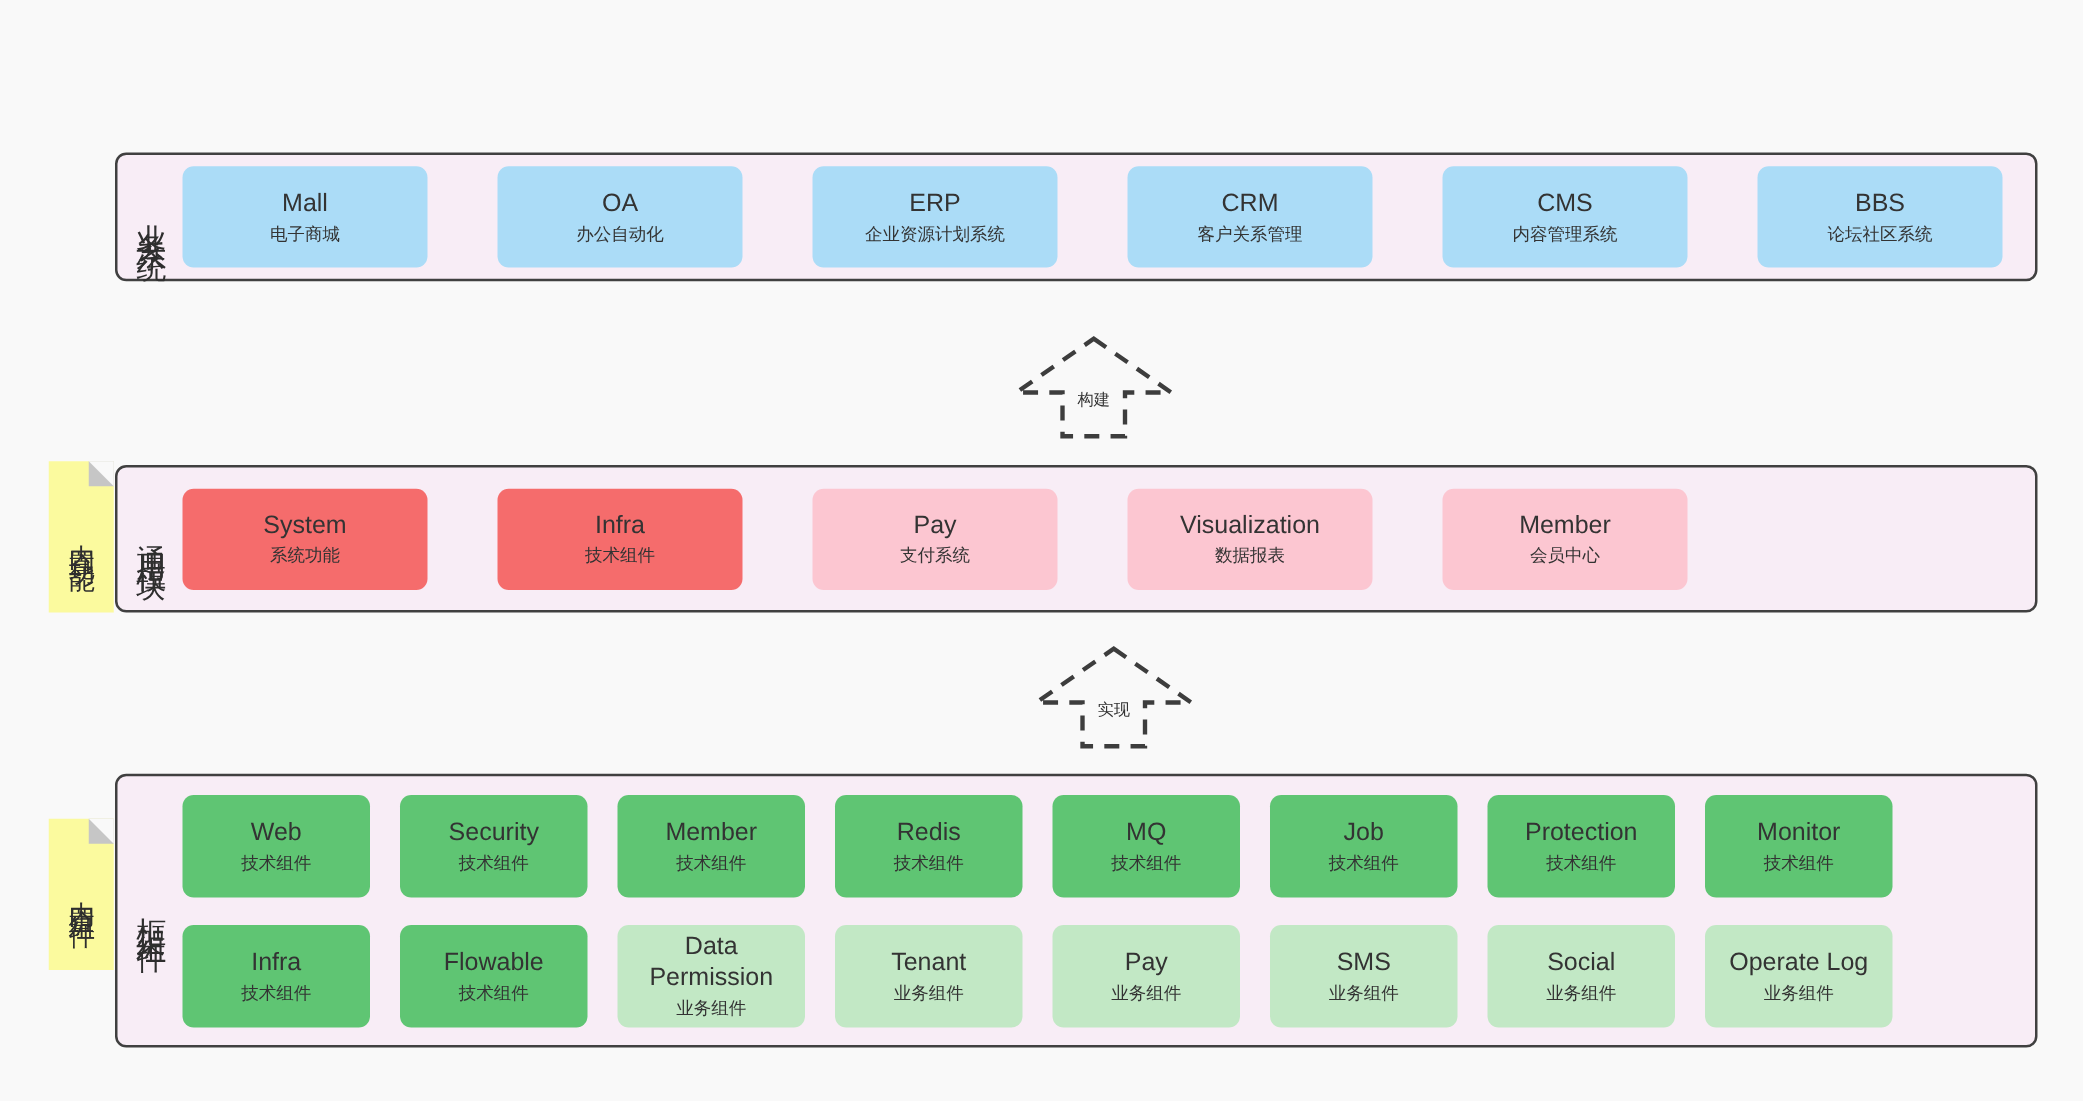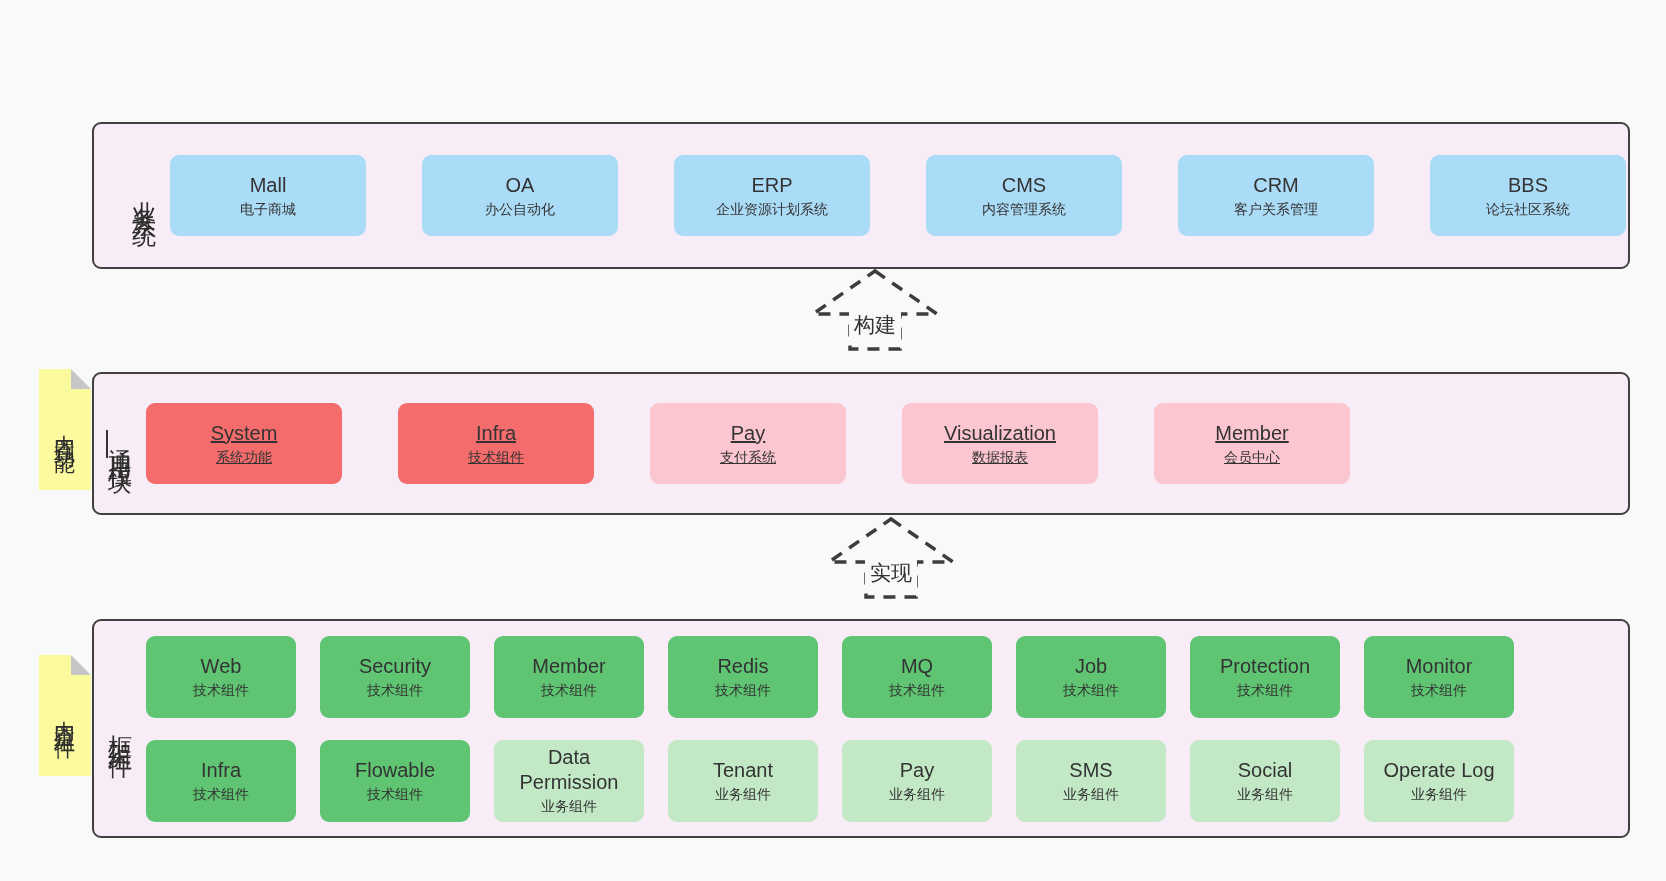--- a/index.html
+++ b/index.html
@@ -4,22 +4,22 @@
 <style>
   html,body { margin:0; padding:0; background:#f9f9f9; font-family:"Liberation Sans",sans-serif; }
   .canvas { position:relative; width:1666px; height:881px; overflow:hidden; color:#333; }
 
   
   .band {
     position:absolute; left:92px; width:1538px;
     background:#f8edf6; border:2px solid #404040; border-radius:9px;
     box-sizing:border-box; display:flex;
   }
-  #band-business   { top:122px; height:147px;padding-left:24px; }
-  #band-modules    { top:372px; height:143px;text-decoration:underline; }
+  #band-business   { top:122px; height:103px; }
+  #band-modules    { top:372px; height:118px; }
   #band-components { top:619px; height:219px; }
 
   .band-label { width:52px; flex:0 0 52px; display:flex; align-items:center; justify-content:center; }
   .vtext {
     writing-mode:vertical-rl; text-orientation:upright;
     font-size:24px; letter-spacing:7px; color:#2e2e2e; line-height:1;
   }
 
   .band-content { flex:1; display:flex; align-items:center; gap:56px; padding-right:24px; }
 
@@ -57,21 +57,21 @@
   }
   .sticky .vtext { font-size:21px; letter-spacing:6px; }
 
   
   .arrow { position:absolute; width:130px; height:84px; }
   #arrow-build     { left:810px; top:268px; }
   #arrow-implement { left:826px; top:516px; }
   .arrow svg { display:block; }
   .arrow-label {
     position:absolute; left:50%; top:42px; transform:translateX(-50%);
-    background:#f9f9f9; padding:1px 5px; font-size:21px; color:#333; white-space:nowrap;
+    background:#f9f9f9; padding:1px 5px; font-size:13px; color:#333; white-space:nowrap;
   }
 </style>
 </head>
 <body>
 
 <div class="canvas">
 
   <div class="band" id="band-business">
     <div class="band-label">
       <span class="vtext">业务系统</span>
@@ -83,26 +83,26 @@
       </div>
       <div class="box sys-box blue">
         <span class="en">OA</span>
         <span class="zh">办公自动化</span>
       </div>
       <div class="box sys-box blue">
         <span class="en">ERP</span>
         <span class="zh">企业资源计划系统</span>
       </div>
       <div class="box sys-box blue">
+        <span class="en">CRM</span>
+        <span class="zh">客户关系管理</span>
+      </div>
+      <div class="box sys-box blue">
         <span class="en">CMS</span>
         <span class="zh">内容管理系统</span>
-      </div>
-      <div class="box sys-box blue">
-        <span class="en">CRM</span>
-        <span class="zh">客户关系管理</span>
       </div>
       <div class="box sys-box blue">
         <span class="en">BBS</span>
         <span class="zh">论坛社区系统</span>
       </div>
     </div>
   </div>
 
   <div class="arrow" id="arrow-build">
     <svg width="130" height="84" viewBox="0 0 130 84">

